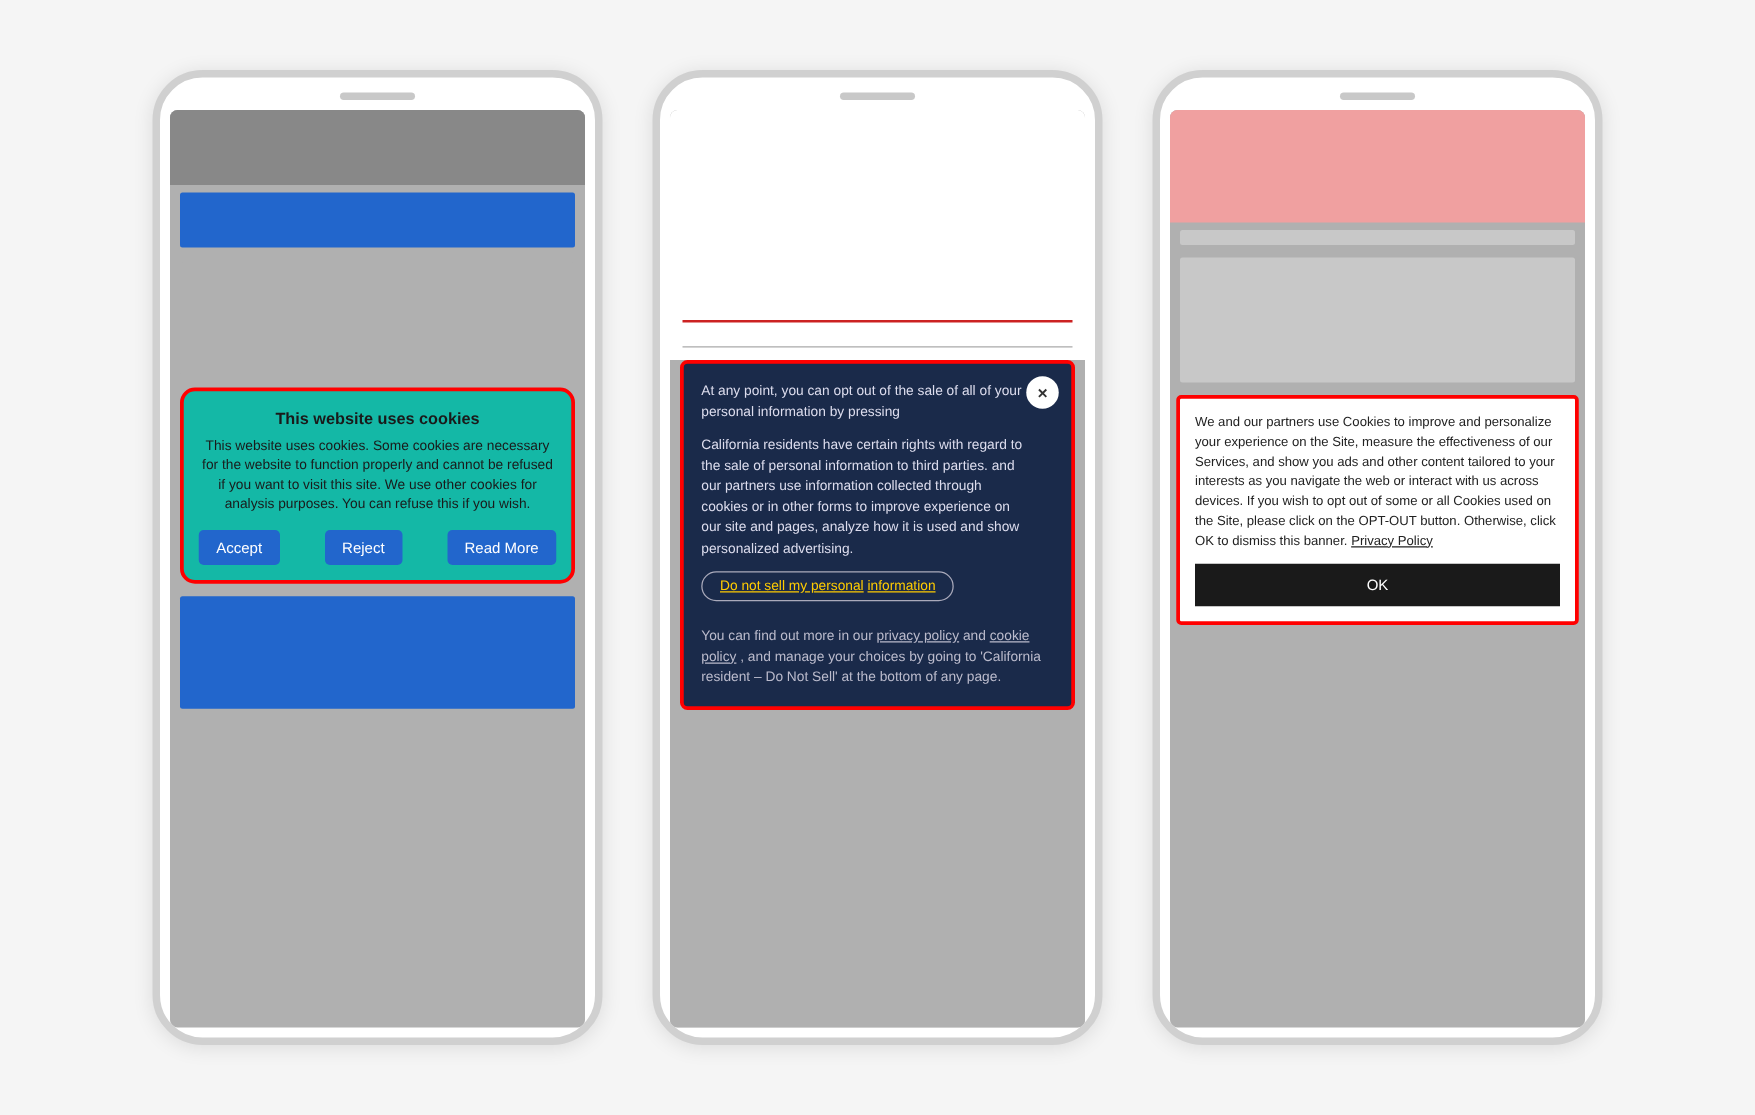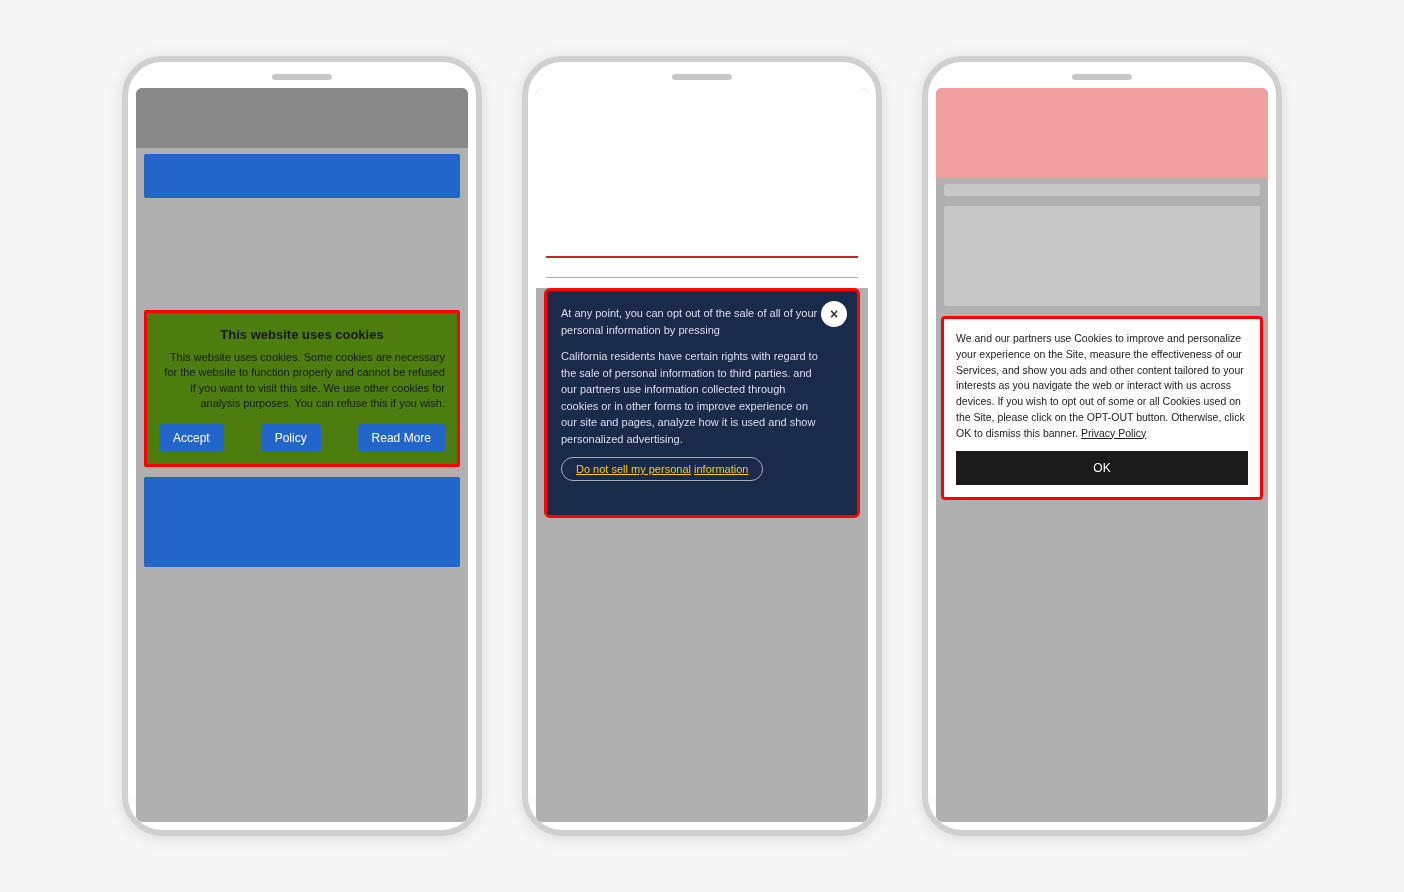--- a/index.html
+++ b/index.html
@@ -64,40 +64,40 @@
     .screen1-gray1 {
       height: 90px;
       background: #b0b0b0;
       margin: 6px 8px;
       border-radius: 2px;
       flex-shrink: 0;
     }
 
     
     .cookie-banner-1 {
-      background: #4d7c0f;
+      background: #14b8a6;
       border: 3px solid red;
       margin: 4px 8px;
-      border-radius: 2px;
+      border-radius: 12px;
       padding: 14px 12px 12px;
       flex-shrink: 0;
     }
 
     .cookie-banner-1 .title {
       font-size: 13px;
       font-weight: bold;
       color: #1a1a1a;
       text-align: center;
       margin-bottom: 8px;
     }
 
     .cookie-banner-1 .body-text {
       font-size: 11px;
       color: #1a1a1a;
-      text-align: right;
+      text-align: center;
       line-height: 1.4;
       margin-bottom: 12px;
     }
 
     .cookie-banner-1 .buttons {
       display: flex;
       justify-content: space-between;
       gap: 8px;
     }
 
@@ -295,21 +295,21 @@
   <div class="phone-screen">
     <div class="screen1-top"></div>
     <div class="screen1-blue1"></div>
     <div class="screen1-gray1"></div>
 
     <div class="cookie-banner-1">
       <div class="title">This website uses cookies</div>
       <div class="body-text">This website uses cookies. Some cookies are necessary for the website to function properly and cannot be refused if you want to visit this site. We use other cookies for analysis purposes. You can refuse this if you wish.</div>
       <div class="buttons">
         <button class="cookie-btn">Accept</button>
-        <button class="cookie-btn">Policy</button>
+        <button class="cookie-btn">Reject</button>
         <button class="cookie-btn">Read More</button>
       </div>
     </div>
 
     <div class="screen1-blue2"></div>
   </div>
 </div>
 
 <div class="phone-container">
   <div class="phone-speaker"></div>
@@ -323,20 +323,27 @@
       <button class="close-btn">×</button>
       <div class="body-text">At any point, you can opt out of the sale of all of your personal information by pressing</div>
       <div class="body-text">
         <span>California residents have certain rights with regard to the sale of personal information to third parties.</span>
         <span>and our partners use information collected through cookies or in other forms to improve experience on our site and pages, analyze how it is used and show personalized advertising.</span>
       </div>
       <button class="opt-out-btn">
         <span>Do not sell my personal</span>
         <span style="color:#ffcc00;text-decoration:underline;">information</span>
       </button>
+      <div class="footer-text">
+        <span>You can find out more in our</span>
+        <a href="#">privacy policy</a>
+        <span>and</span>
+        <a href="#">cookie policy</a>
+        <span>, and manage your choices by going to 'California resident – Do Not Sell' at the bottom of any page.</span>
+      </div>
     </div>
 
     <div class="screen2-bottom"></div>
   </div>
 </div>
 
 <div class="phone-container">
   <div class="phone-speaker"></div>
   <div class="phone-screen">
     <div class="screen3-pink"></div>

